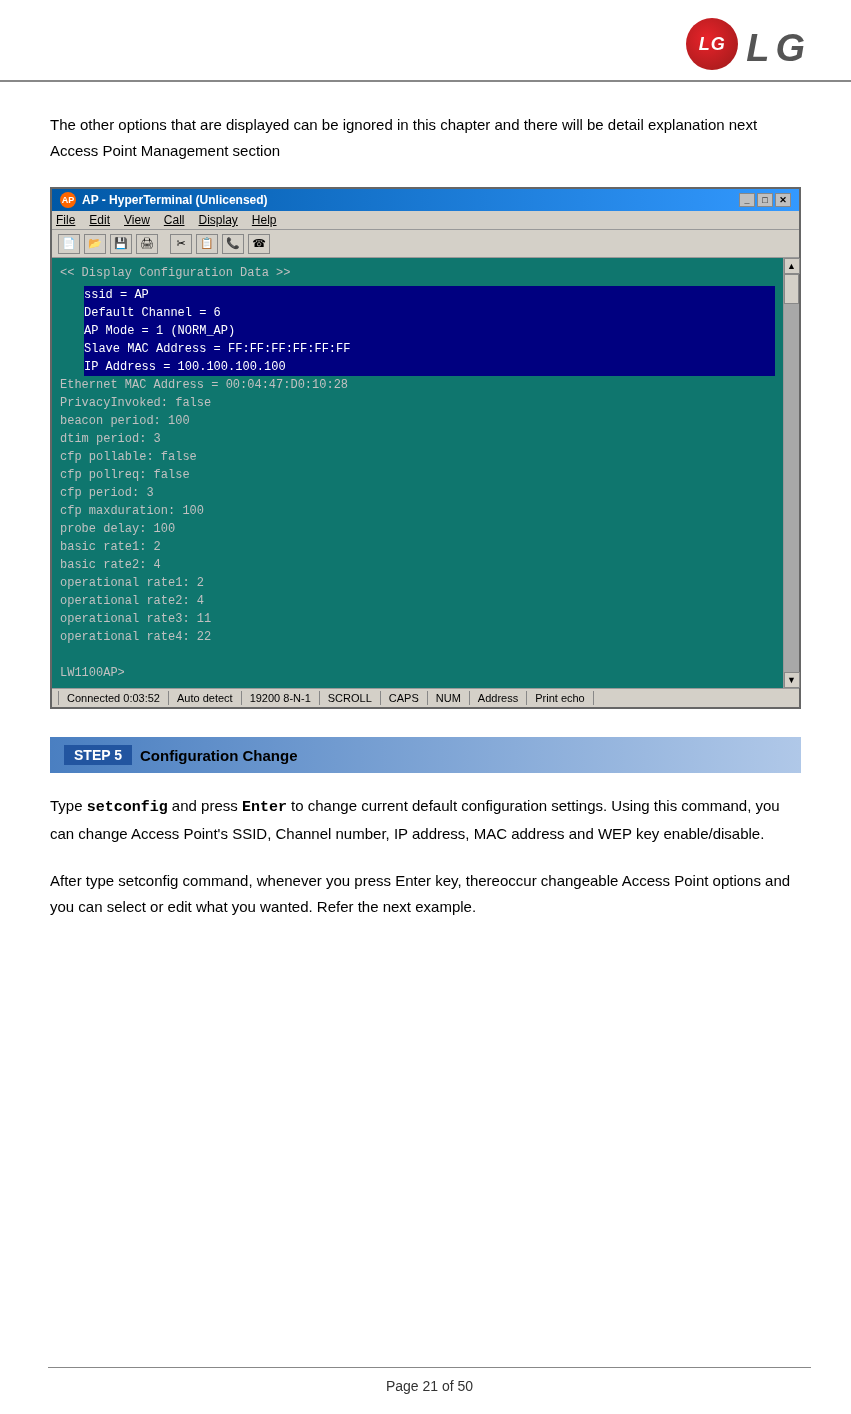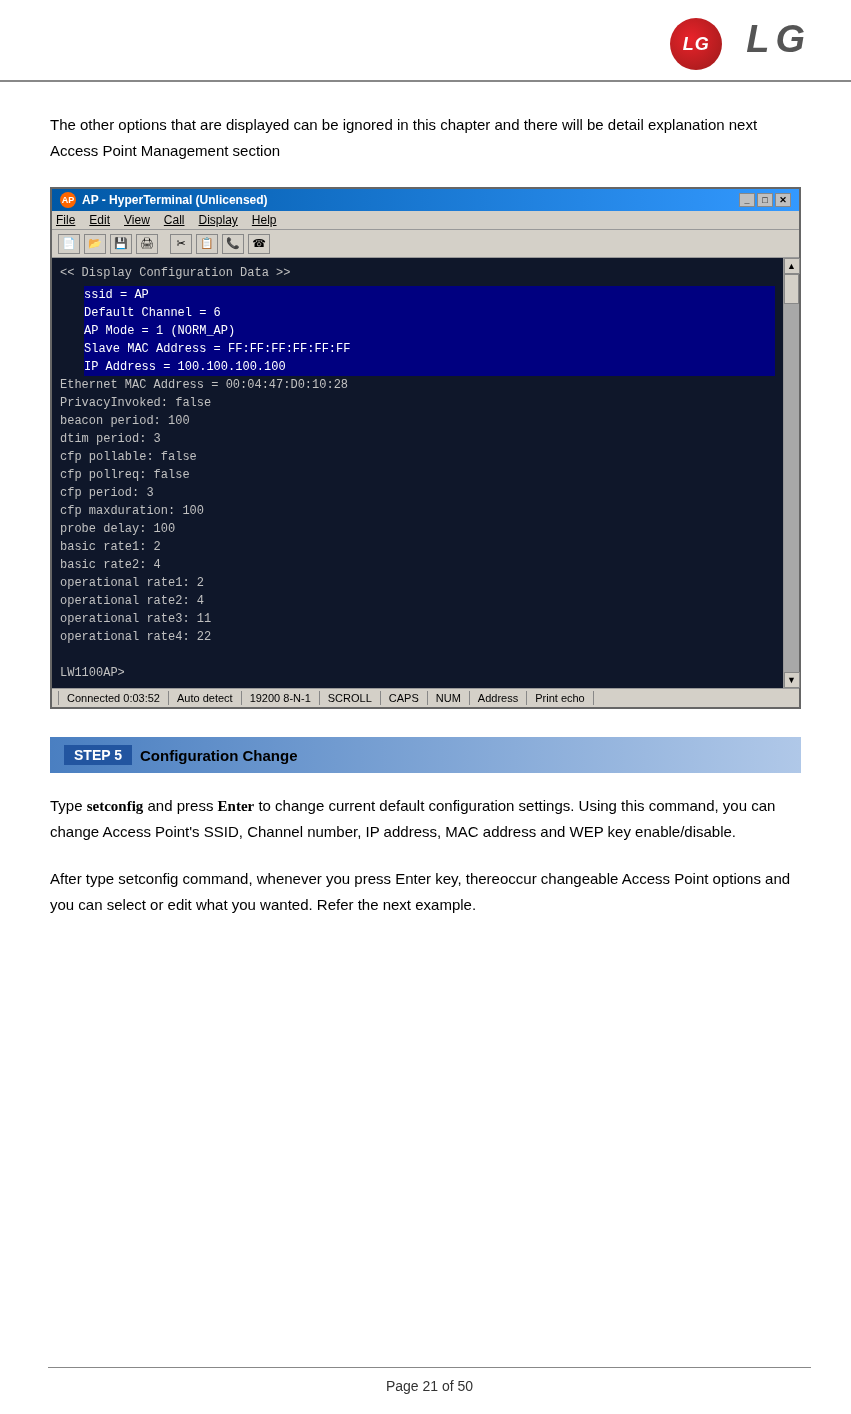--- a/index.html
+++ b/index.html
@@ -16,22 +16,22 @@
     
     .header {
       display: flex;
       justify-content: flex-end;
       align-items: center;
       padding: 18px 40px 10px 40px;
       border-bottom: 2px solid #888;
     }
     .lg-logo {
       display: flex;
-      align-items: flex-start;
-      gap: 24px;
+      align-items: flex-end;
+      gap: 8px;
     }
     .lg-circle {
       width: 52px;
       height: 52px;
       border-radius: 50%;
       background: radial-gradient(circle at 40% 40%, #e8232a, #9b1a1a);
       display: flex;
       align-items: center;
       justify-content: center;
       color: white;
@@ -141,21 +141,21 @@
       justify-content: center;
       font-size: 11px;
     }
 
     .terminal-body {
       display: flex;
       background: #c0c0c0;
     }
     .terminal-screen {
       flex: 1;
-      background: #0f172a;
+      background: #0f766e;
       color: #c0c0c0;
       font-family: 'Courier New', monospace;
       font-size: 12px;
       padding: 6px 8px;
       line-height: 1.5;
       min-height: 320px;
     }
     .terminal-scrollbar {
       width: 16px;
       background: #d4d0c8;
@@ -241,21 +241,21 @@
       font-weight: bold;
     }
 
     .body-text {
       font-size: 15px;
       line-height: 1.75;
       margin-bottom: 20px;
       color: #000;
     }
     .body-text .mono {
-      font-family: Liberation Serif, serif;
+      font-family: Liberation Mono, monospace;
       font-weight: bold;
       font-size: 15px;
     }
 
     
     .footer {
       position: absolute;
       bottom: 20px;
       left: 8px;
       right: 0;

